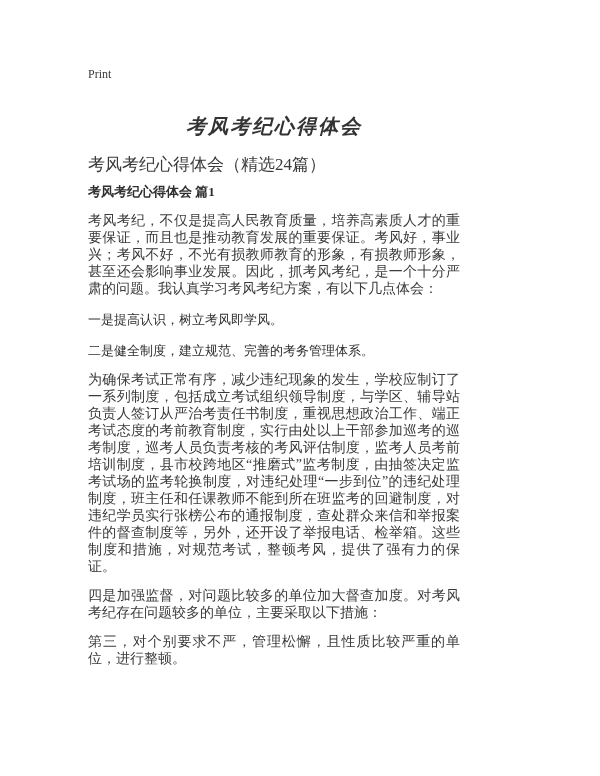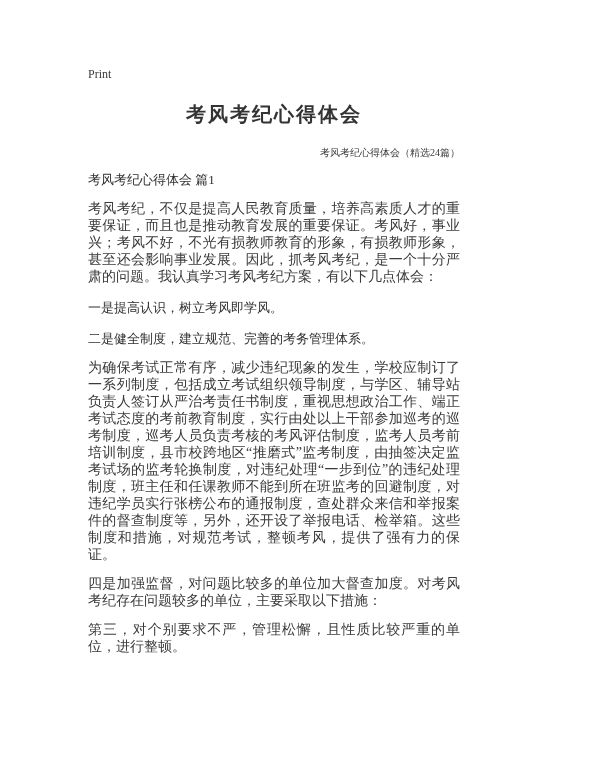--- a/index.html
+++ b/index.html
@@ -27,35 +27,35 @@
     color: #3a3a3a;
     text-decoration: none;
     display: inline-block;
     margin-bottom: 8px;
     cursor: pointer;
   }
   h1.doc-title {
     font-size: 20px;
     font-weight: bold;
     text-align: center;
-    margin: 12px 0 16px 0;
+    margin: 24px 0 16px 0;
     letter-spacing: 2px;
     color: #333333;
+    font-style: italic;
   }
   .subtitle {
-    font-size: 10px;
+    font-size: 17px;
     line-height: 17px;
     margin: 0 0 10px 0;
     font-weight: normal;
-    text-align: right;
   }
   .section-title {
     font-size: 13px;
     line-height: 17px;
-    font-weight: normal;
+    font-weight: bold;
     margin: 0 0 12px 0;
     color: #2f2f2f;
   }
   .para {
     font-size: 14px;
     line-height: 17px;
     margin: 0 0 12px 0;
     text-align: justify;
     word-break: break-all;
   }

